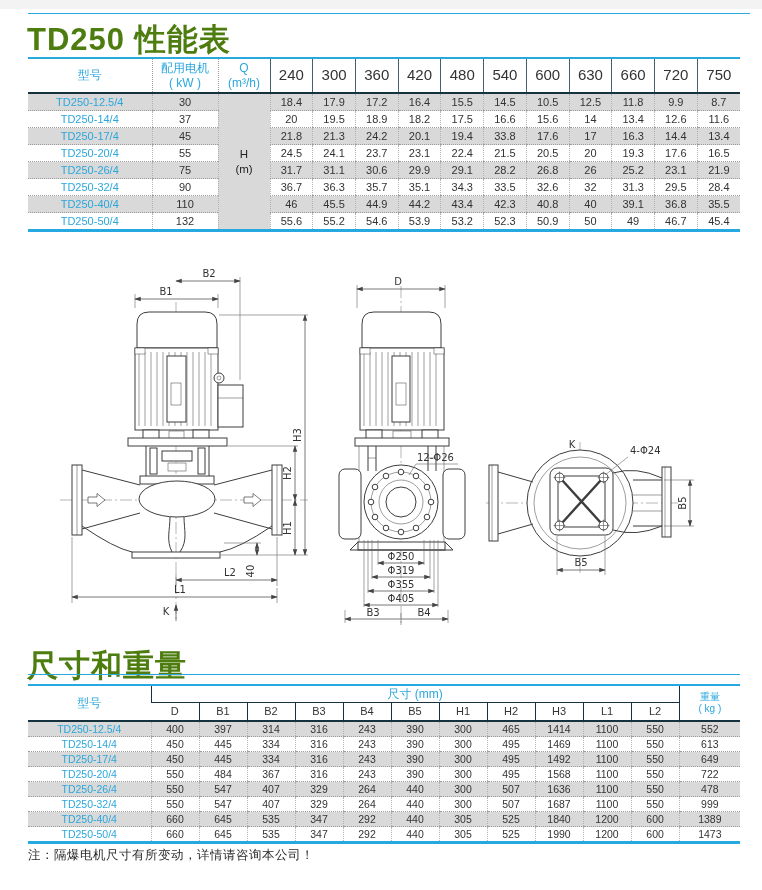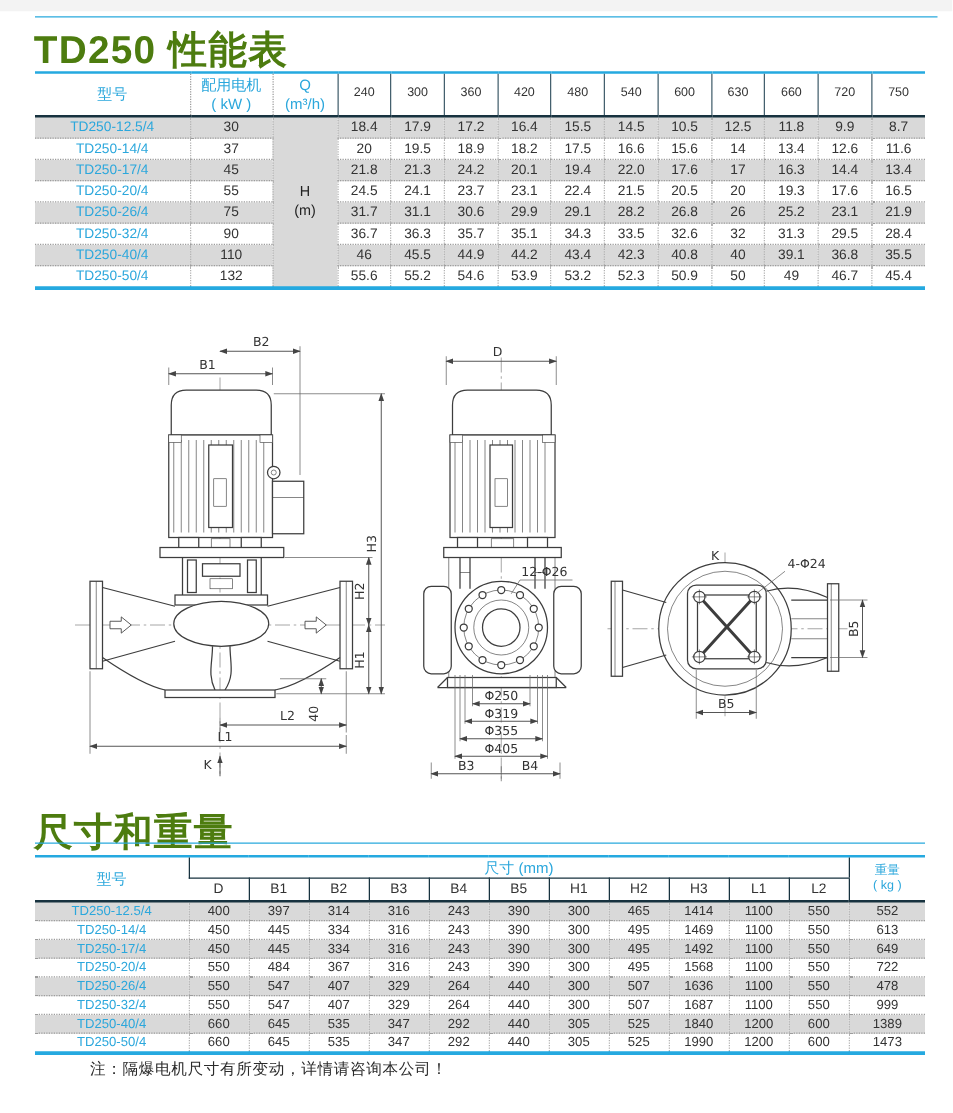--- a/index.html
+++ b/index.html
@@ -21,21 +21,21 @@
 
   th{font-weight:normal;padding:0;}
   td{padding:0;text-align:center;}
 
   
   .t1 thead th{
     height:33px;border-top:2px solid #25a9e0;border-bottom:2px solid #17323f;
     color:#2ba7dc;font-size:12px;line-height:1.25;vertical-align:middle;
   }
   .t1 thead th.dl{border-left:1px dotted #9c9c9c;}
-  .t1 thead th.num{color:#333;border-left:1px solid #44606e;font-size:10px;}
+  .t1 thead th.num{color:#333;border-left:1px solid #44606e;font-size:15px;}
   .t1 tbody td{height:16px;border-left:1px dotted #b3b3b3;border-bottom:1px dotted #9c9c9c;}
   .t1 tbody td:first-child{border-left:none;}
   .t1 tbody tr:last-child td{border-bottom:none;}
   .t1 tbody tr.gray td{background:#d9d9d9;}
   .t1 td.hcol{background:#fff;color:#222;font-size:11.5px;line-height:1.25;border-bottom:none;vertical-align:middle;}
   .model{color:#2ba7dc;}
 
   
   .t2 thead th{
     border-left:1px solid #17323f;color:#2ba7dc;font-size:12px;line-height:1.2;vertical-align:middle;
@@ -44,21 +44,21 @@
   .t2 thead th:first-child{border-left:none;}
   .t2 thead th.span2{border-bottom:2px solid #17323f;}
   .t2 thead th.sizehdr{border-bottom:1px solid #17323f;margin-top:36px;}
   .t2 thead tr.r2 th{height:17px;color:#333;font-size:11px;border-bottom:2px solid #17323f;}
   .t2 thead th.wt{font-size:10px;}
   .t2 tbody td{height:14px;border-left:1px dotted #b3b3b3;border-bottom:1px dotted #9c9c9c;}
   .t2 tbody td:first-child{border-left:none;}
   .t2 tbody tr:last-child td{border-bottom:none;}
   .t2 tbody tr.gray td{background:#d9d9d9;}
 
-  .note{position:absolute;left:28px;top:847px;font-size:12.5px;color:#2b2b2b;letter-spacing:.5px;margin-left:44px;}
+  .note{position:absolute;left:28px;top:847px;font-size:12.5px;color:#2b2b2b;letter-spacing:.5px;}
 
   
   .draw{position:absolute;left:28px;top:258px;}
   .ln{stroke:#3d3d3d;stroke-width:1;fill:none;}
   .tn{stroke:#3d3d3d;stroke-width:.5;fill:none;}
   .fw{fill:#fff;}
   .cl{stroke:#888;stroke-width:.6;fill:none;stroke-dasharray:12 3 2 3;}
   .dm{stroke:#555;stroke-width:.8;fill:none;}
   .ex{stroke:#666;stroke-width:.6;fill:none;}
   .tx{font:10px "DejaVu Sans",sans-serif;fill:#333;}
@@ -137,21 +137,21 @@
         <td>11.6</td>
       </tr>
       <tr class="gray">
         <td class="model">TD250-17/4</td>
         <td>45</td>
         <td>21.8</td>
         <td>21.3</td>
         <td>24.2</td>
         <td>20.1</td>
         <td>19.4</td>
-        <td>22.0</td>
+        <td>33.8</td>
         <td>17.6</td>
         <td>17</td>
         <td>16.3</td>
         <td>14.4</td>
         <td>13.4</td>
       </tr>
       <tr class="">
         <td class="model">TD250-20/4</td>
         <td>55</td>
         <td>24.5</td>

